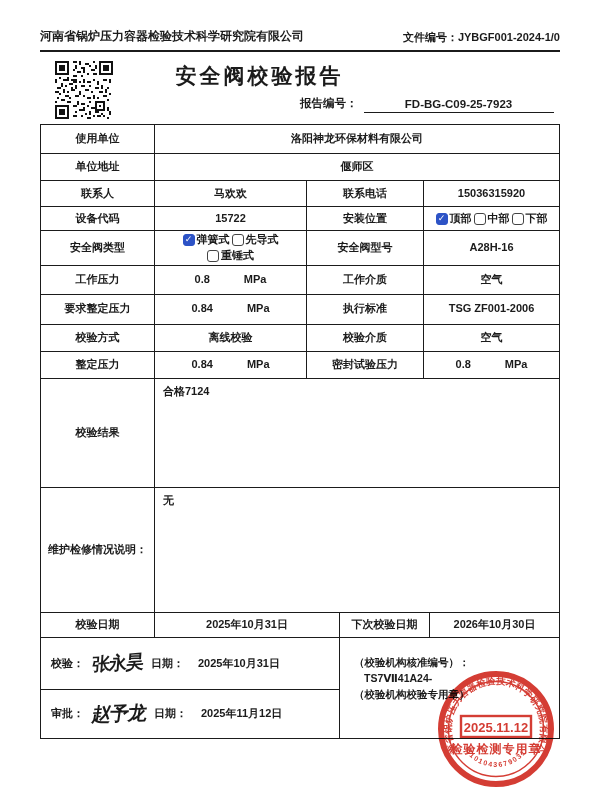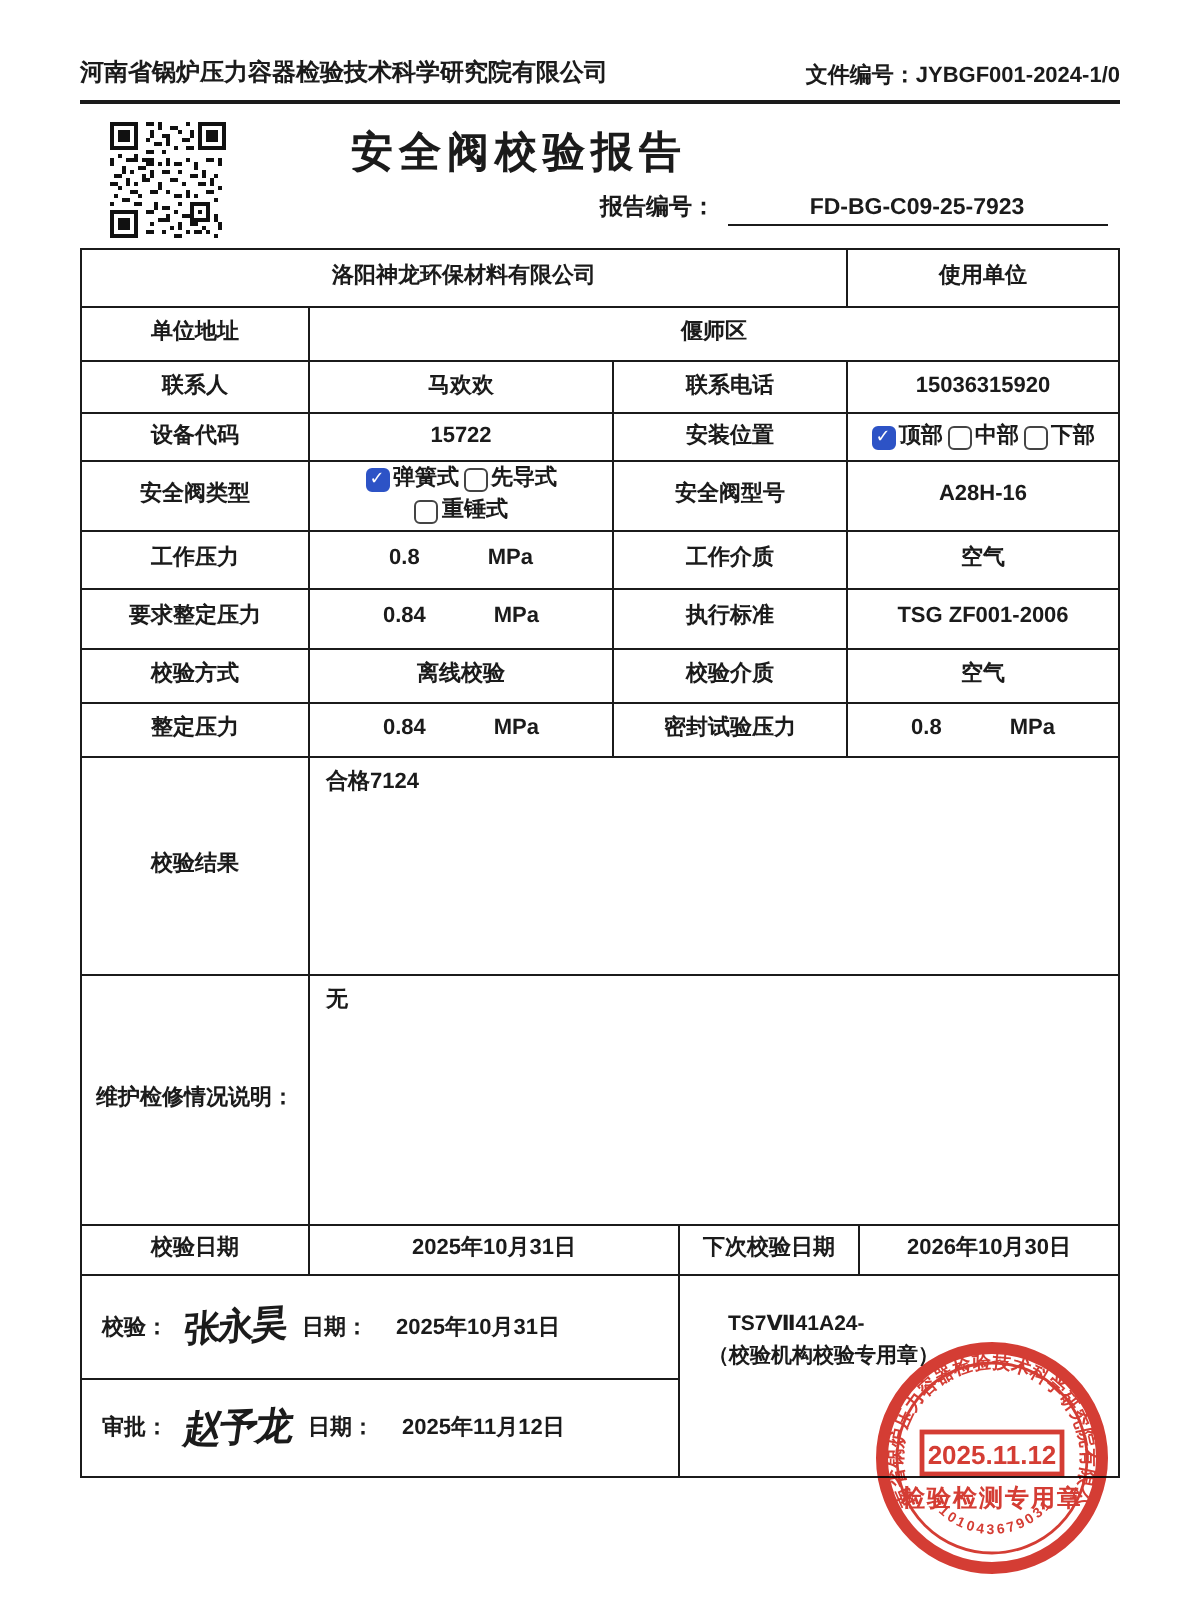--- a/index.html
+++ b/index.html
@@ -98,22 +98,22 @@
 
   <div class="title">安全阀校验报告</div>
   <div class="repno">
     <span class="lbl">报告编号：</span>
     <span class="val">FD-BG-C09-25-7923</span>
   </div>
 
   <div class="table">
 
     <div class="tr">
+      <div class="td h28">使用单位</div>
       <div class="td h28" style="grid-column:span 3">洛阳神龙环保材料有限公司</div>
-      <div class="td h28">使用单位</div>
     </div>
 
     <div class="tr">
       <div class="td h26">单位地址</div>
       <div class="td h26" style="grid-column:span 3">偃师区</div>
     </div>
 
     <div class="tr">
       <div class="td h25">联系人</div>
       <div class="td h25">马欢欢</div>
@@ -231,20 +231,21 @@
           <span class="sig-date">2025年10月31日</span>
         </div>
         <div class="sig-row second">
           <span>审批：</span>
           <span class="sig-hand appr">赵予龙</span>
           <span class="sig-date-lbl">日期：</span>
           <span class="sig-date">2025年11月12日</span>
         </div>
       </div>
       <div class="org-cell">
+        <span>（校验机构核准编号）：</span>
         <span class="l2">TS7Ⅶ41A24-</span>
         <span>（校验机构校验专用章）</span>
       </div>
     </div>
 
   </div>
 
   <svg class="stamp" viewBox="0 0 150 150">
     <circle cx="75" cy="75" r="55" fill="none" stroke="#d0271d" stroke-width="6"></circle>
     <circle cx="75" cy="75" r="47.5" fill="none" stroke="#d0271d" stroke-width="1.4"></circle>

